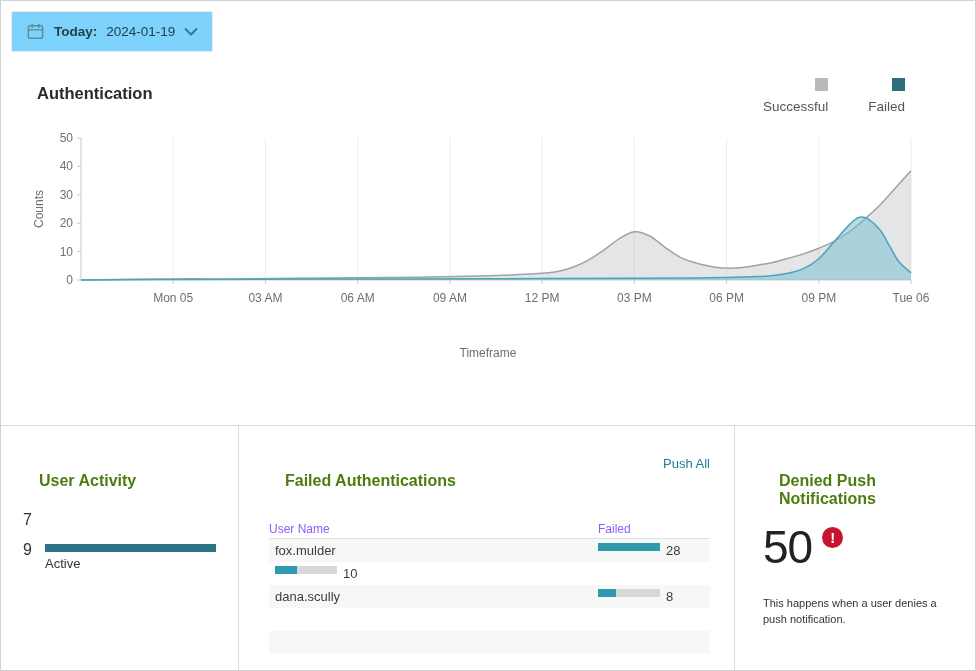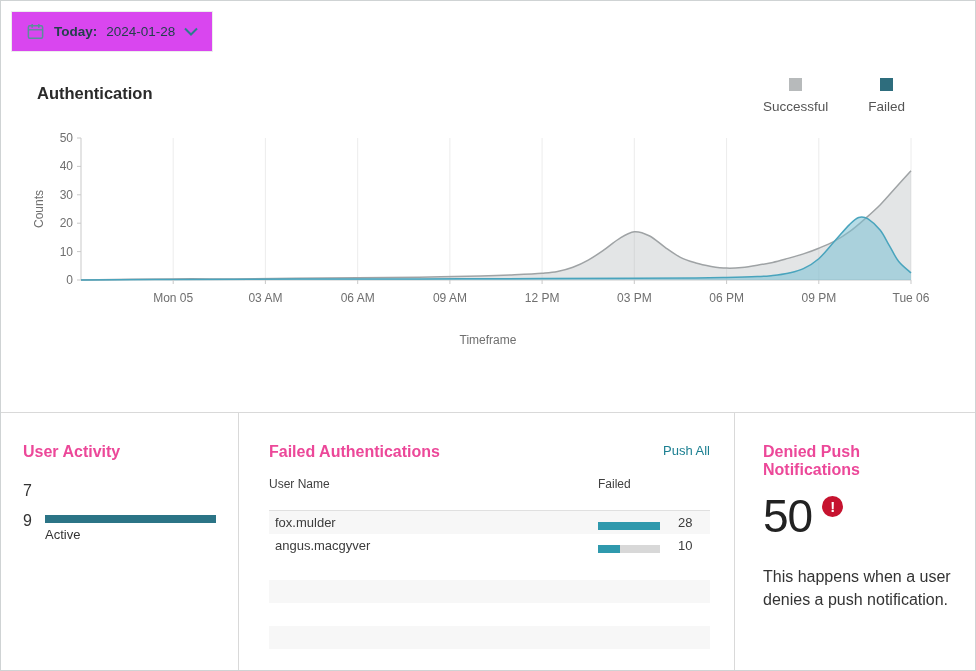--- a/index.html
+++ b/index.html
@@ -4,86 +4,86 @@
 <style>
   *{box-sizing:border-box}
   html,body{margin:0;padding:0}
   body{
     width:976px;height:671px;background:#fff;overflow:hidden;
     font-family:"Liberation Sans",sans-serif;color:#333;
     border:1px solid #cfd3d4;
   }
   
   .date-picker{display:inline-flex;align-items:center;gap:9px;margin:10px 0 0 10px;
-    background:#d946ef;border:1px solid #ececec;padding:10px 14px;cursor:pointer}
+    background:#7dd3fc;border:1px solid #ececec;padding:10px 14px;cursor:pointer}
   .dp-bold{font-weight:700;color:#23404c;font-size:13.5px}
   .dp-date{color:#23404c;font-size:13.5px}
   
   .auth-header{display:flex;justify-content:space-between;align-items:flex-start;margin:26px 24px 0 36px}
   h2{font-size:16.5px;margin:6px 0 0;color:#2b2b2b}
   .legend{display:flex;gap:40px;margin-right:46px}
-  .legend-item{display:flex;flex-direction:column;align-items:center;gap:8px}
+  .legend-item{display:flex;flex-direction:column;align-items:flex-end;gap:8px}
   .legend-swatch{width:13px;height:13px;display:inline-block}
   .legend-label{font-size:13.5px;color:#555}
   
   .chart-wrap{margin-top:16px}
   svg text.tick{font-size:12px;fill:#6f6f6f;font-family:"Liberation Sans",sans-serif}
-  .xlabel{text-align:center;font-size:12px;color:#6f6f6f;margin-top:14px}
+  .xlabel{text-align:center;font-size:12px;color:#6f6f6f;margin-top:27px}
   
   .bottom{display:flex;margin-top:65px;height:258px;border-top:1px solid #d9d9d9}
-  h3{font-size:16px;margin:0;color:#ec4899}
+  h3{font-size:16px;margin:16px;color:#4d7c0f}
   .panel-ua{width:237px;padding:30px 22px 0 22px}
   .panel-fa{width:496px;border-left:1px solid #d9d9d9;padding:30px 24px 0 30px}
   .panel-dp{flex:1;border-left:1px solid #d9d9d9;padding:30px 20px 0 28px}
   
   .ua-rows{margin-top:12px}
   .ua-row{display:flex;align-items:flex-start;gap:10px;margin-top:16px}
   .ua-row:first-child{margin-top:24px}
   .ua-count{font-size:16px;color:#333;width:12px;line-height:1;margin-top:-2px}
   .ua-main{flex:1}
   .ua-track{display:block;height:8px;background:#d8d8d8;width:100%}
   .ua-fill{display:block;height:8px}
   .ua-label{font-size:13px;color:#333;display:inline-block;margin-top:4px}
   
   .fa-head{display:flex;justify-content:space-between;align-items:flex-start}
   .view-all{font-size:13px;text-decoration:none}
-  .fa-cols{display:flex;margin-top:16px;padding-bottom:19px;border-bottom:1px solid #e0e0e0;
-    font-size:12px;color:#404040}
+  .fa-cols{display:flex;margin-top:16px;padding-bottom:2px;border-bottom:1px solid #e0e0e0;
+    font-size:12px;color:#8b5cf6}
   .fa-cols .c1{flex:1}
   .fa-cols .c2{width:112px}
   .fa-row{display:flex;align-items:center;height:23px;font-size:13px;padding-left:6px}
   .fa-row.odd{background:#f7f7f7}
   .fa-user{flex:1;color:#3c3c3c}
-  .fa-right{width:112px;display:flex;align-items:flex-end;gap:18px}
+  .fa-right{width:112px;display:flex;align-items:flex-start;gap:6px}
   .fa-track{width:62px;height:8px;background:#d8d8d8;display:inline-block}
   .fa-fill{display:block;height:8px}
   .fa-num{font-size:13px;color:#3c3c3c}
   
   .dp-count-row{display:flex;align-items:flex-start;gap:10px;margin-top:14px}
   .dp-count{font-size:46px;line-height:1;color:#222;letter-spacing:-1px}
   .dp-alert{width:21px;height:21px;border-radius:50%;color:#fff;font-weight:700;font-size:15px;
     display:flex;align-items:center;justify-content:center;margin-top:3px}
   .dp-label{font-size:13.5px;margin-top:11px;color:#333}
-  .dp-desc{font-size:16px;color:#333;margin:26px 0 0;line-height:1.45;max-width:198px}
+  .dp-desc{font-size:11px;color:#333;margin:26px 0 0;line-height:1.45;max-width:198px}
 </style>
 </head>
 <body>
 
 <div class="page">
 
   
   <div class="date-picker">
     <svg width="19" height="19" viewBox="0 0 20 20">
       <rect x="2.5" y="4" width="15" height="13" rx="1.5" fill="none" stroke="#5b8e9b" stroke-width="1.6"></rect>
       <line x1="6.5" y1="2" x2="6.5" y2="6" stroke="#5b8e9b" stroke-width="1.6"></line>
       <line x1="13.5" y1="2" x2="13.5" y2="6" stroke="#5b8e9b" stroke-width="1.6"></line>
       <line x1="3" y1="8.2" x2="17" y2="8.2" stroke="#5b8e9b" stroke-width="1.4"></line>
     </svg>
     <span class="dp-bold">Today:</span>
-    <span class="dp-date">2024-01-28</span>
+    <span class="dp-date">2024-01-19</span>
     <svg width="14" height="9" viewBox="0 0 14 9">
       <polyline points="1,1.5 7,7.5 13,1.5" fill="none" stroke="#2a7d8c" stroke-width="2"></polyline>
     </svg>
   </div>
 
   
   <div class="auth-header">
     <h2>Authentication</h2>
     <div class="legend">
       <div class="legend-item">
@@ -182,26 +182,34 @@
     <div class="fa-row odd">
       <span class="fa-user">fox.mulder</span>
       <span class="fa-right">
         <span class="fa-track">
           <span class="fa-fill" style="width:100%;background:#2f99ad"></span>
         </span>
         <span class="fa-num">28</span>
       </span>
     </div>
     <div class="fa-row ">
-      <span class="fa-user">angus.macgyver</span>
       <span class="fa-right">
         <span class="fa-track">
           <span class="fa-fill" style="width:36%;background:#2f99ad"></span>
         </span>
         <span class="fa-num">10</span>
+      </span>
+    </div>
+    <div class="fa-row odd">
+      <span class="fa-user">dana.scully</span>
+      <span class="fa-right">
+        <span class="fa-track">
+          <span class="fa-fill" style="width:29%;background:#2f99ad"></span>
+        </span>
+        <span class="fa-num">8</span>
       </span>
     </div>
           <div class="fa-row "></div>
           <div class="fa-row odd"></div>
           <div class="fa-row "></div>
           <div class="fa-row odd"></div>
         </div>
     </section>
 
     <section class="panel-dp">

